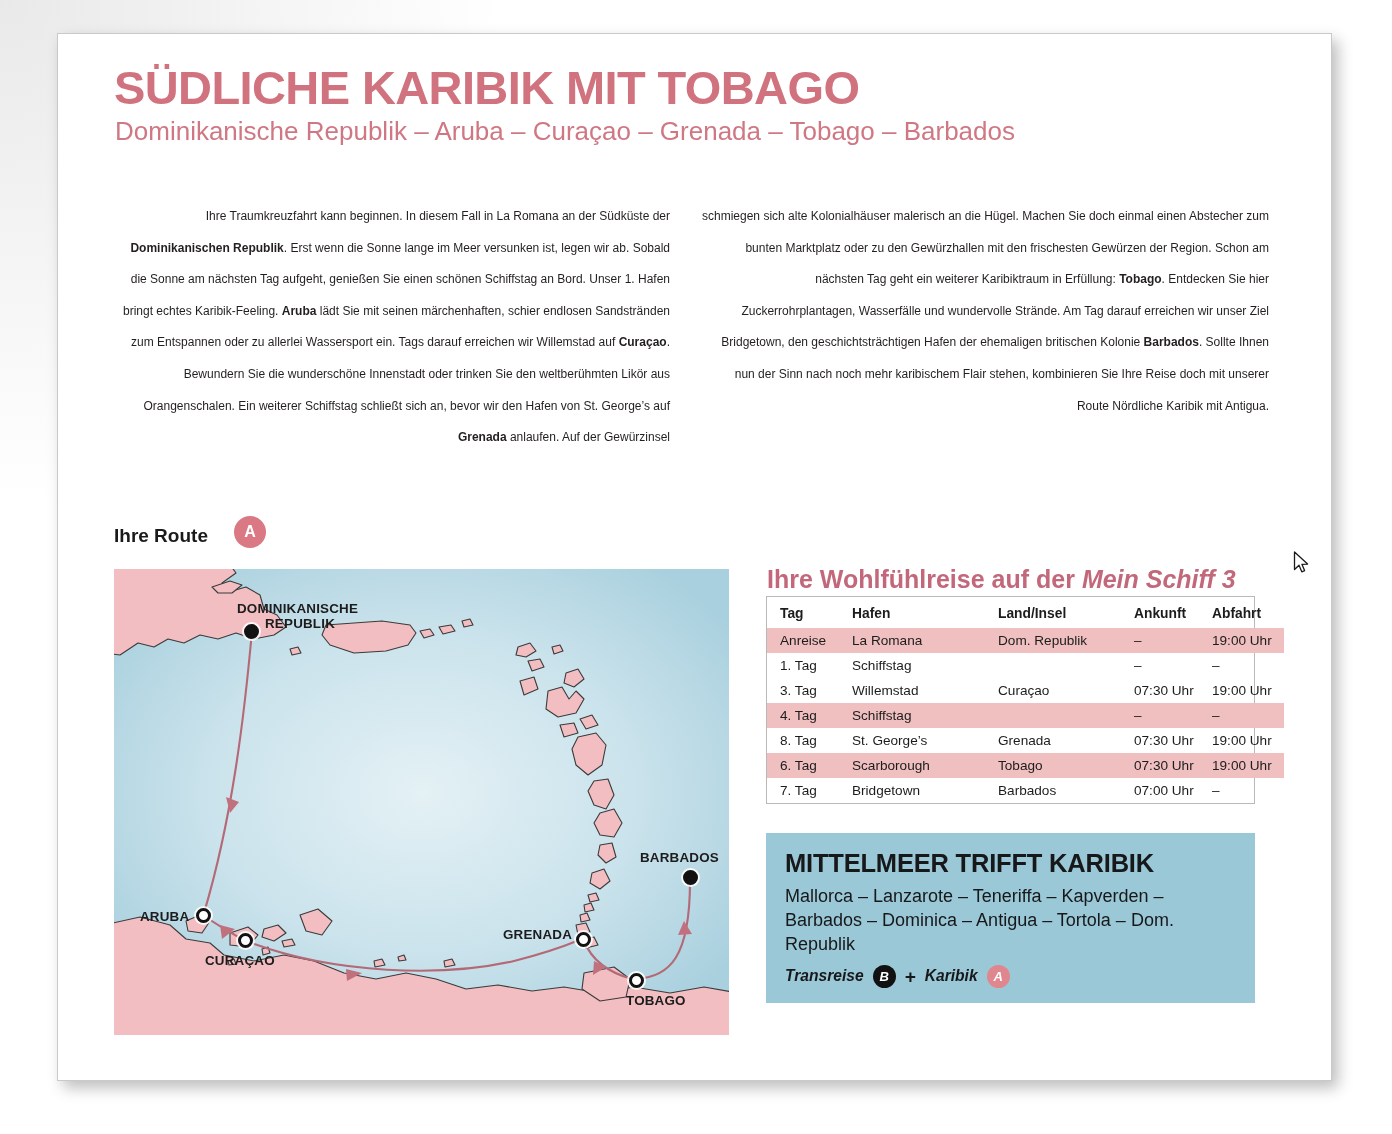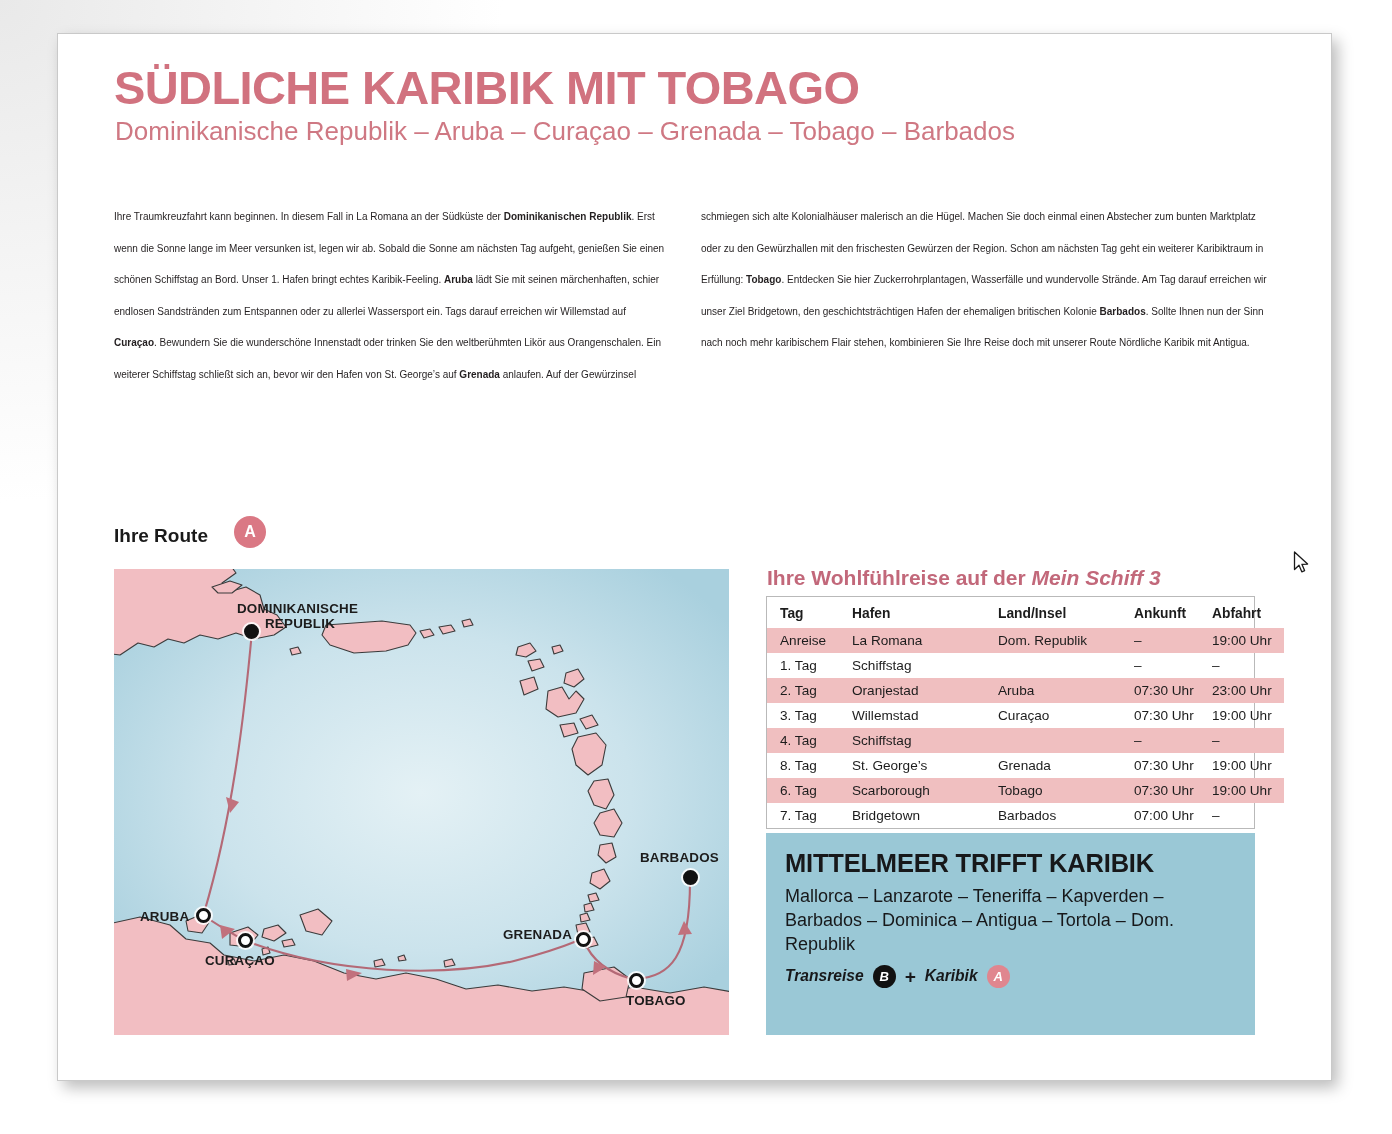--- a/index.html
+++ b/index.html
@@ -57,24 +57,24 @@
     font-size: 26px;
     color: #cf7883;
     white-space: nowrap;
     line-height: 1;
   }
 
   
   .col {
     position: absolute;
     top: 167px;
-    font-size: 10px;
+    font-size: 12px;
     line-height: 31.6px;
     color: #231f20;
-    text-align: left;
+    text-align: right;
   }
   .col-left  { left: 56px;  width: 556px; }
   .col-right { left: 643px; width: 568px; }
   .col b { font-weight: bold; }
 
   
   .route-head {
     position: absolute;
     left: 56px;
     top: 492px;
@@ -134,21 +134,21 @@
     box-sizing: border-box;
     box-shadow: 0 0 0 2px rgba(255,255,255,0.85);
   }
   .port.filled { background: #121212; }
 
   
   .tt-head {
     position: absolute;
     left: 709px;
     top: 533px;
-    font-size: 21px;
+    font-size: 25px;
     font-weight: bold;
     color: #c2687a;
     line-height: 1;
     white-space: nowrap;
   }
   .tt-head i { font-style: italic; }
 
   .tt-wrap {
     position: absolute;
     left: 708px;
@@ -183,21 +183,21 @@
   .c4 { width: 78px; }
   .c5 { width: 72px; }
   table.tt th.c1 { padding-left: 13px; }
 
   
   .promo {
     position: absolute;
     left: 708px;
     top: 799px;
     width: 489px;
-    height: 202px;
+    height: 170px;
     background: #9ac8d6;
     box-sizing: border-box;
     padding: 18px 19px 0 19px;
   }
   .promo-title {
     font-size: 25.5px;
     font-weight: bold;
     color: #17181a;
     line-height: 1;
     letter-spacing: -0.2px;
@@ -388,27 +388,20 @@
             <td class="c4">–</td>
             <td class="c5">19:00 Uhr</td>
           </tr>
           <tr>
             <td class="c1">1. Tag</td>
             <td class="c2">Schiffstag</td>
             <td class="c3"></td>
             <td class="c4">–</td>
             <td class="c5">–</td>
           </tr>
-          <tr class="alt">
-            <td class="c1">2. Tag</td>
-            <td class="c2">Oranjestad</td>
-            <td class="c3">Aruba</td>
-            <td class="c4">07:30 Uhr</td>
-            <td class="c5">23:00 Uhr</td>
-          </tr>
           <tr>
             <td class="c1">3. Tag</td>
             <td class="c2">Willemstad</td>
             <td class="c3">Curaçao</td>
             <td class="c4">07:30 Uhr</td>
             <td class="c5">19:00 Uhr</td>
           </tr>
           <tr class="alt">
             <td class="c1">4. Tag</td>
             <td class="c2">Schiffstag</td>

